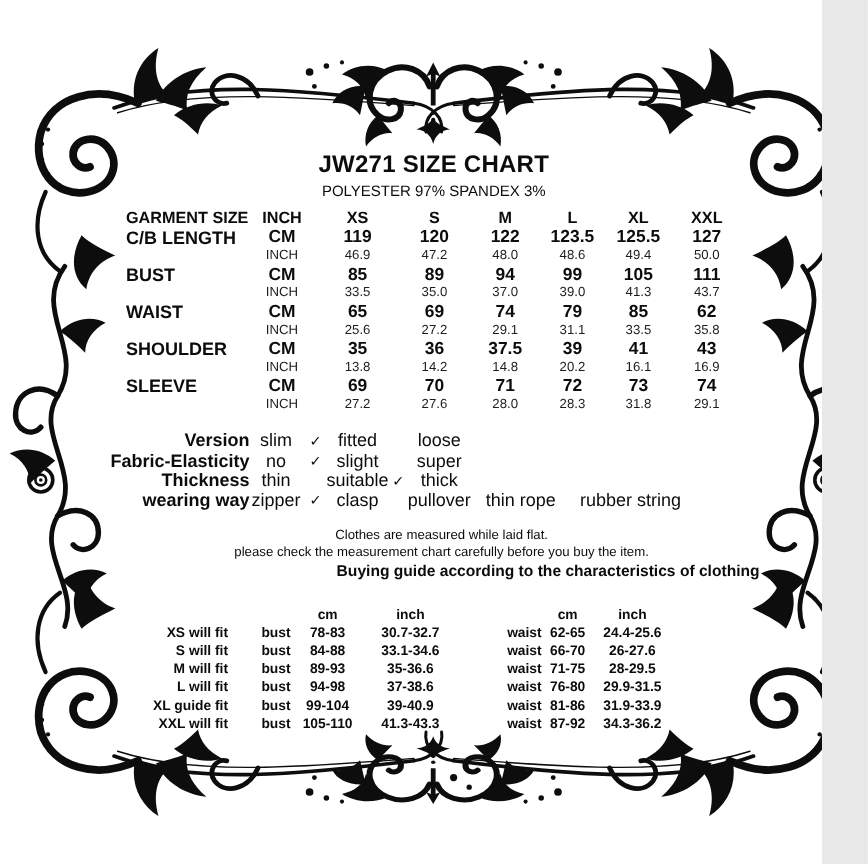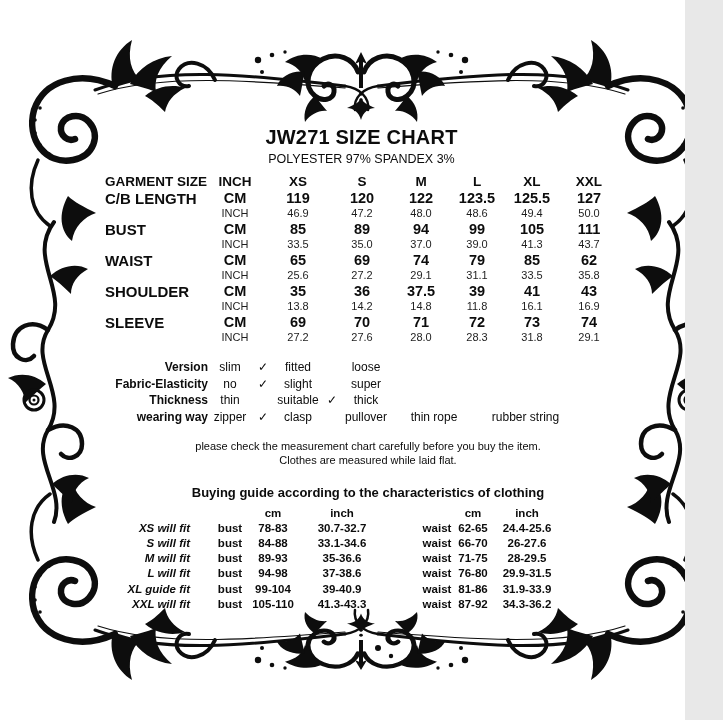--- a/index.html
+++ b/index.html
@@ -25,34 +25,34 @@
   #size-table { left:105px; top:174px; }
   #size-table .trow { grid-template-columns:100px 60px 66px 62px 56px 56px 54px 60px; height:15.5px; }
   #size-table .tcell { font-size:14.5px; font-weight:700; }
   #size-table .c0 { justify-content:flex-start; font-size:15px; }
   #size-table .header-row .tcell { font-size:13.5px; }
   #size-table .inch-row .tcell { font-size:11px; font-weight:400; color:#1d1d1d; }
 
   
   #attr-table { left:103px; top:359px; }
   #attr-table .trow { grid-template-columns:105px 44px 22px 48px 20px 48px 88px 95px; height:16.5px; }
-  #attr-table .tcell { font-size:12px; font-weight:400; }
+  #attr-table .tcell { font-size:15px; font-weight:400; }
   #attr-table .c0 { justify-content:flex-end; font-weight:700; }
   #attr-table .c2, #attr-table .c4 { font-size:12px; }
 
   
   #notes { left:103px; top:440px; width:530px; text-align:center; }
   #notes p { font-size:11px; line-height:13.5px; }
-  #notes .heading { font-size:13px; font-weight:700; margin-top:19px; }
+  #notes .heading { font-size:13px; font-weight:700; margin-top:2px;text-align:right; }
 
   
   #buying-table { left:85px; top:505px; }
   #buying-table .trow { grid-template-columns:105px 58px 50px 88px 76px 22px 86px; height:15.2px; }
   #buying-table .tcell { font-size:11.5px; font-weight:700; }
-  #buying-table .c0 { justify-content:flex-end;font-style:italic; }
+  #buying-table .c0 { justify-content:flex-end; }
   #buying-table .c1 { padding-left:22px; }
   #buying-table .c4 { padding-left:26px; }
 </style>
 </head>
 <body>
 
 <div id="stage">
 
   <svg id="border-svg" width="723" height="720" viewBox="0 0 723 720" aria-hidden="true">
     <defs>
@@ -212,21 +212,21 @@
         <div class="tcell c5">39</div>
         <div class="tcell c6">41</div>
         <div class="tcell c7">43</div>
       </div>
       <div class="trow inch-row">
         <div class="tcell c0"></div>
         <div class="tcell c1">INCH</div>
         <div class="tcell c2">13.8</div>
         <div class="tcell c3">14.2</div>
         <div class="tcell c4">14.8</div>
-        <div class="tcell c5">11.8</div>
+        <div class="tcell c5">20.2</div>
         <div class="tcell c6">16.1</div>
         <div class="tcell c7">16.9</div>
       </div>
       <div class="trow cm-row">
         <div class="tcell c0">SLEEVE</div>
         <div class="tcell c1">CM</div>
         <div class="tcell c2">69</div>
         <div class="tcell c3">70</div>
         <div class="tcell c4">71</div>
         <div class="tcell c5">72</div>
@@ -282,22 +282,22 @@
         <div class="tcell c2">✓</div>
         <div class="tcell c3">clasp</div>
         <div class="tcell c4"></div>
         <div class="tcell c5">pullover</div>
         <div class="tcell c6">thin rope</div>
         <div class="tcell c7">rubber string</div>
       </div>
     </div>
 
   <div id="notes" class="layer">
+    <p>Clothes are measured while laid flat.</p>
     <p>please check the measurement chart carefully before you buy the item.</p>
-    <p>Clothes are measured while laid flat.</p>
     <p class="heading">Buying guide according to the characteristics of clothing</p>
   </div>
 
   <div id="buying-table" class="layer">
     <div class="trow bg-header">
         <div class="tcell c0"></div>
         <div class="tcell c1"></div>
         <div class="tcell c2">cm</div>
         <div class="tcell c3">inch</div>
         <div class="tcell c4"></div>

